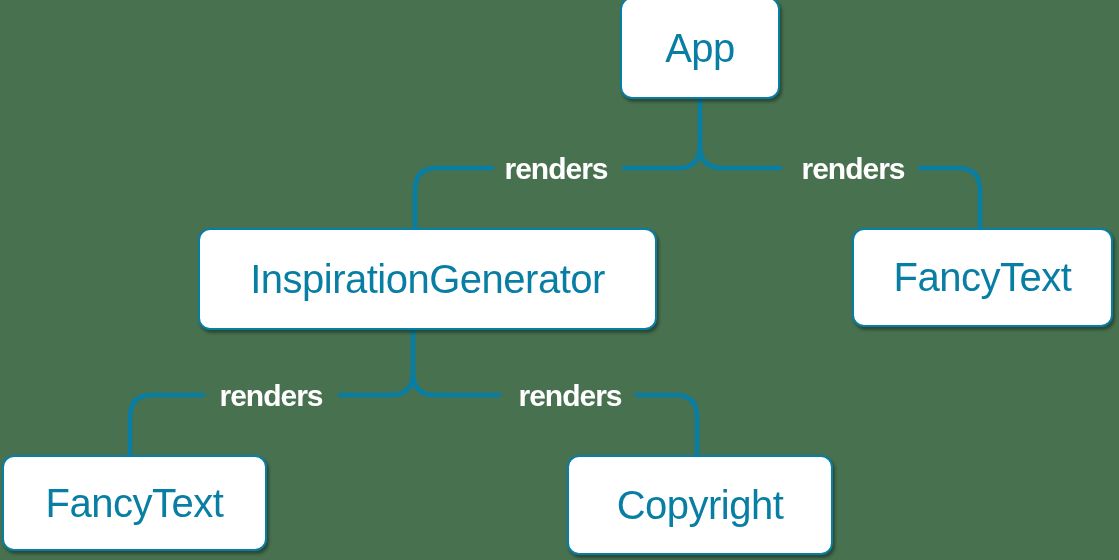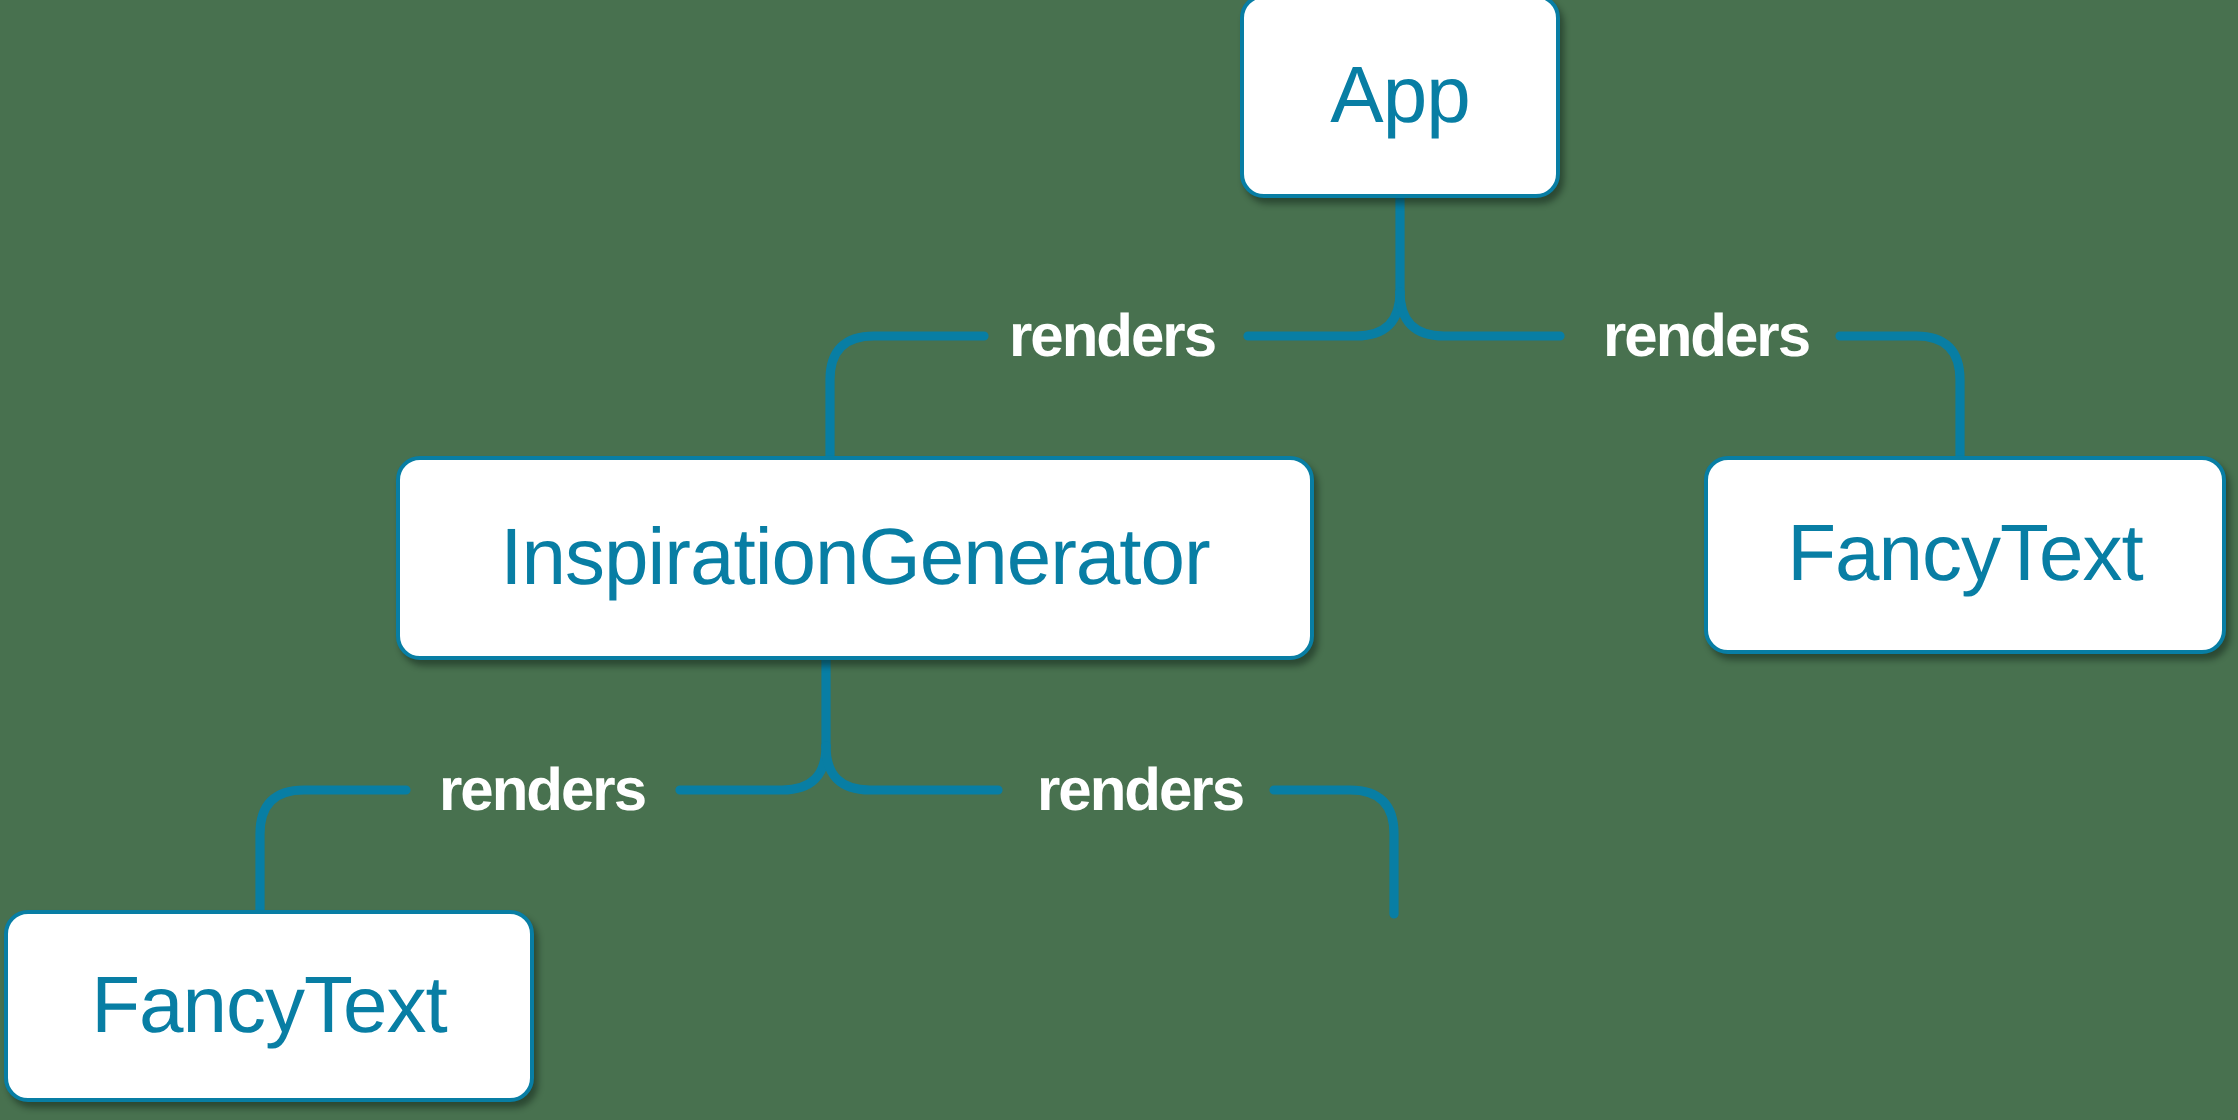--- a/index.html
+++ b/index.html
@@ -103,19 +103,22 @@
   </div>
 
   <div class="node node-ft-top">
     <span>FancyText</span>
   </div>
 
   <div class="node node-ft-bottom">
     <span>FancyText</span>
   </div>
 
+  <div class="node node-copyright">
+    <span>Copyright</span>
+  </div>
 
   <div class="edge-label label-top-left">renders</div>
   <div class="edge-label label-top-right">renders</div>
   <div class="edge-label label-bottom-left">renders</div>
   <div class="edge-label label-bottom-right">renders</div>
 
 </div>
 
 </body></html>

